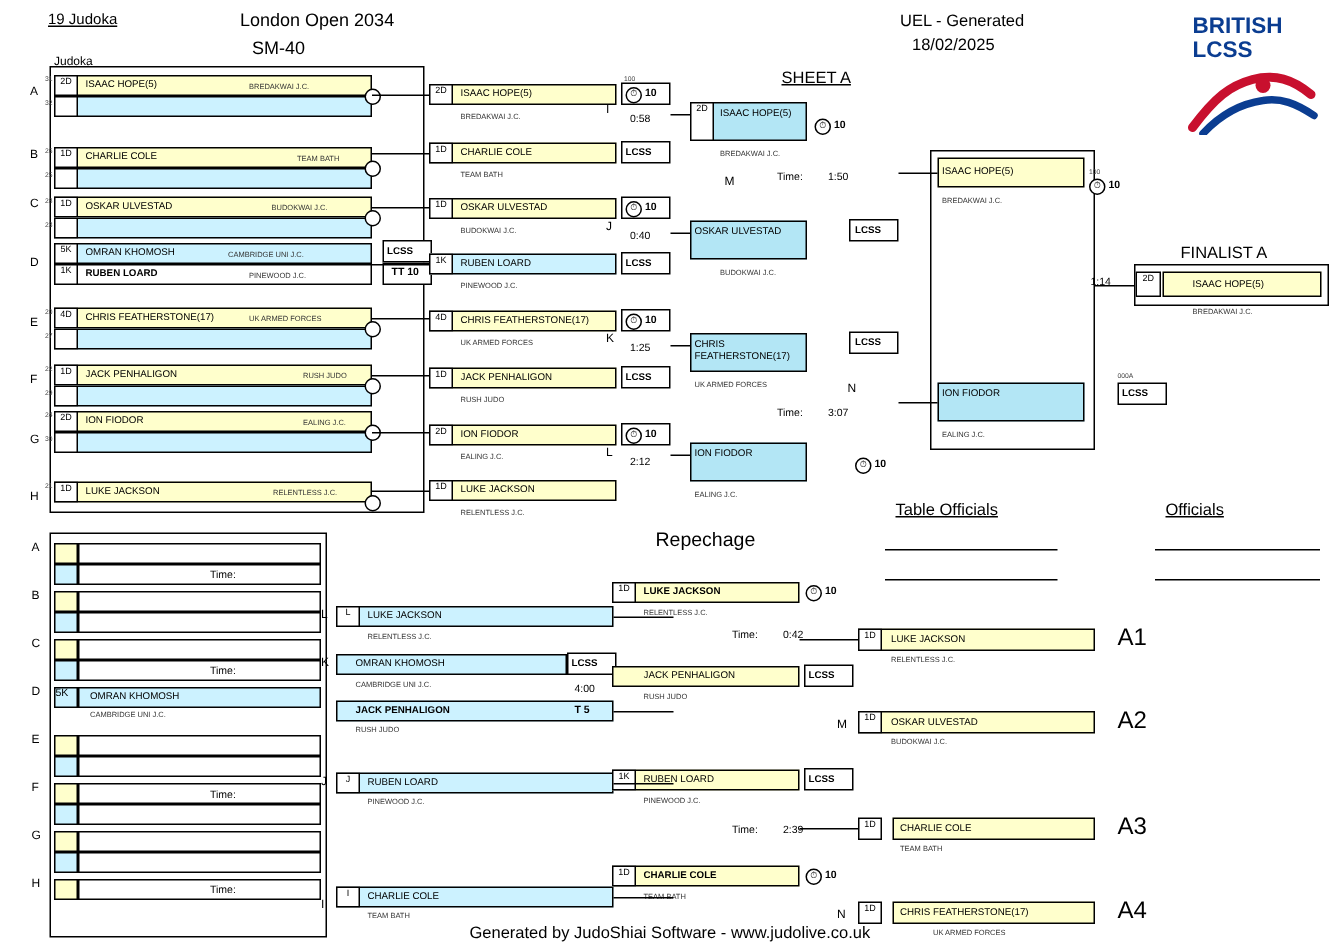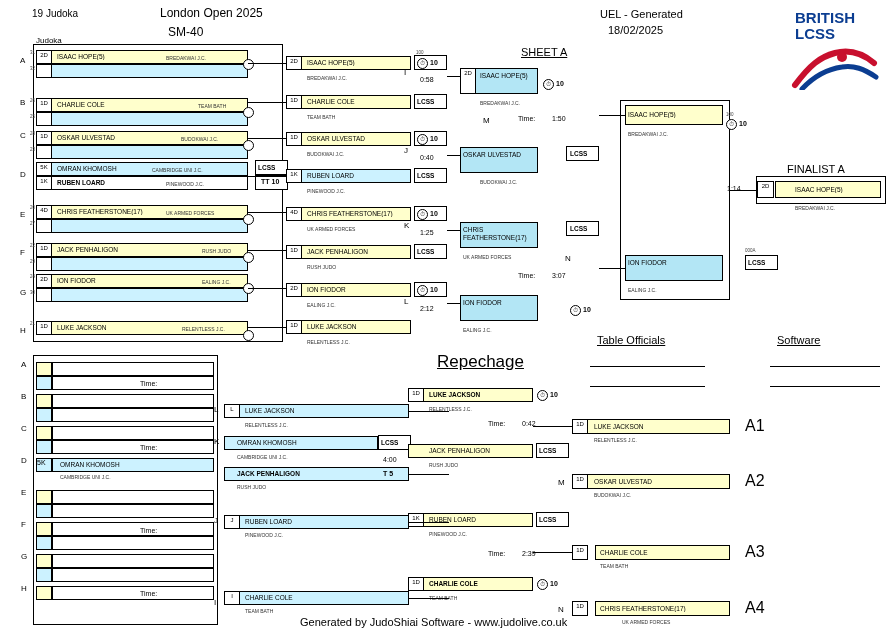--- a/index.html
+++ b/index.html
@@ -6,28 +6,28 @@
   body{
     width:891px;height:630px;position:relative;overflow:hidden;
     background:#ffffff;
     font-family:"Liberation Sans", sans-serif;
     color:#000;
     font-size:7px;
   }
   .txt{position:absolute;white-space:nowrap;}
 
   
-  .h-judoka{font-size:10px;}
+  .h-judoka{font-size:10px;text-decoration:underline;}
   .h-event{font-size:12px;}
   .h-cat{font-size:12px;}
   .h-venue{font-size:11px;}
   .h-date{font-size:11px;}
   .h-grade{font-size:8px;}
   .h-sheet{font-size:11px;text-decoration:underline;}
-  .h-rep{font-size:17px;text-decoration:underline;}
+  .h-rep{font-size:13px;}
   .h-final{font-size:11px;}
   .h-off{font-size:11px;text-decoration:underline;}
   .h-ref{font-size:11px;text-decoration:underline;}
   .h-a5{font-size:22px;}
   .h-slot{font-size:16px;}
   .footer{font-size:11px;}
 
   
   .cell{position:absolute;border:1px solid #000;box-sizing:border-box;}
   .c-yellow{background:#ffffcc;}
@@ -51,30 +51,30 @@
   .bold{font-weight:bold;}
 
   
   .logo-text{position:absolute;font-weight:bold;color:#0b3d91;line-height:15px;font-size:15px;}
   .logo-fig{position:absolute;}
 </style>
 </head>
 <body>
 
 <div class="txt h-judoka" style="left:32px;top:8px;">19 Judoka</div>
-<div class="txt h-event" style="left:160px;top:6px;">London Open 2025</div>
+<div class="txt h-event" style="left:160px;top:6px;">London Open 2034</div>
 <div class="txt h-cat" style="left:168px;top:25px;">SM-40</div>
 <div class="txt h-venue" style="left:600px;top:8px;">UEL - Generated</div>
 <div class="txt h-date" style="left:608px;top:24px;">18/02/2025</div>
 <div class="txt h-grade" style="left:36px;top:36px;">Judoka</div>
 <div class="txt h-sheet" style="left:497px;top:46px;margin-left:24px;">SHEET A</div>
 <div class="txt h-final" style="left:787px;top:163px;">FINALIST A</div>
 <div class="txt h-rep" style="left:437px;top:352px;">Repechage</div>
 <div class="txt h-off" style="left:597px;top:334px;">Table Officials</div>
-<div class="txt h-ref" style="left:777px;top:334px;">Software</div>
+<div class="txt h-ref" style="left:777px;top:334px;">Officials</div>
 <div class="txt h-a5" style="left:650px;top:178px;">A5</div>
 
 <div class="line hline" style="left:590px;top:366px;width:115px;"></div>
 <div class="line hline" style="left:590px;top:386px;width:115px;"></div>
 <div class="line hline" style="left:770px;top:366px;width:110px;"></div>
 <div class="line hline" style="left:770px;top:386px;width:110px;"></div>
 
 <div class="logo-text" style="left:795px;top:10px;">BRITISH</div>
 <div class="logo-text" style="left:795px;top:26px;">LCSS</div>
 <svg class="logo-fig" style="left:790px;top:45px;" width="90" height="45" viewBox="0 0 90 45">
@@ -460,13 +460,13 @@
 <div class="line hline" style="left:599px;top:268px;width:26px;"></div>
 <div class="line hline" style="left:730px;top:190px;width:26px;"></div>
 
 <div class="line hline" style="left:409px;top:411px;width:40px;"></div>
 <div class="line hline" style="left:409px;top:474px;width:40px;"></div>
 <div class="line hline" style="left:409px;top:522px;width:40px;"></div>
 <div class="line hline" style="left:409px;top:598px;width:40px;"></div>
 <div class="line hline" style="left:533px;top:426px;width:39px;"></div>
 <div class="line hline" style="left:533px;top:552px;width:39px;"></div>
 
-<div class="txt footer" style="left:300px;top:616px;">Generated by JudoShiai Software - www.judolive.co.uk</div>
+<div class="txt footer" style="left:313px;top:616px;">Generated by JudoShiai Software - www.judolive.co.uk</div>
 
 </body></html>

